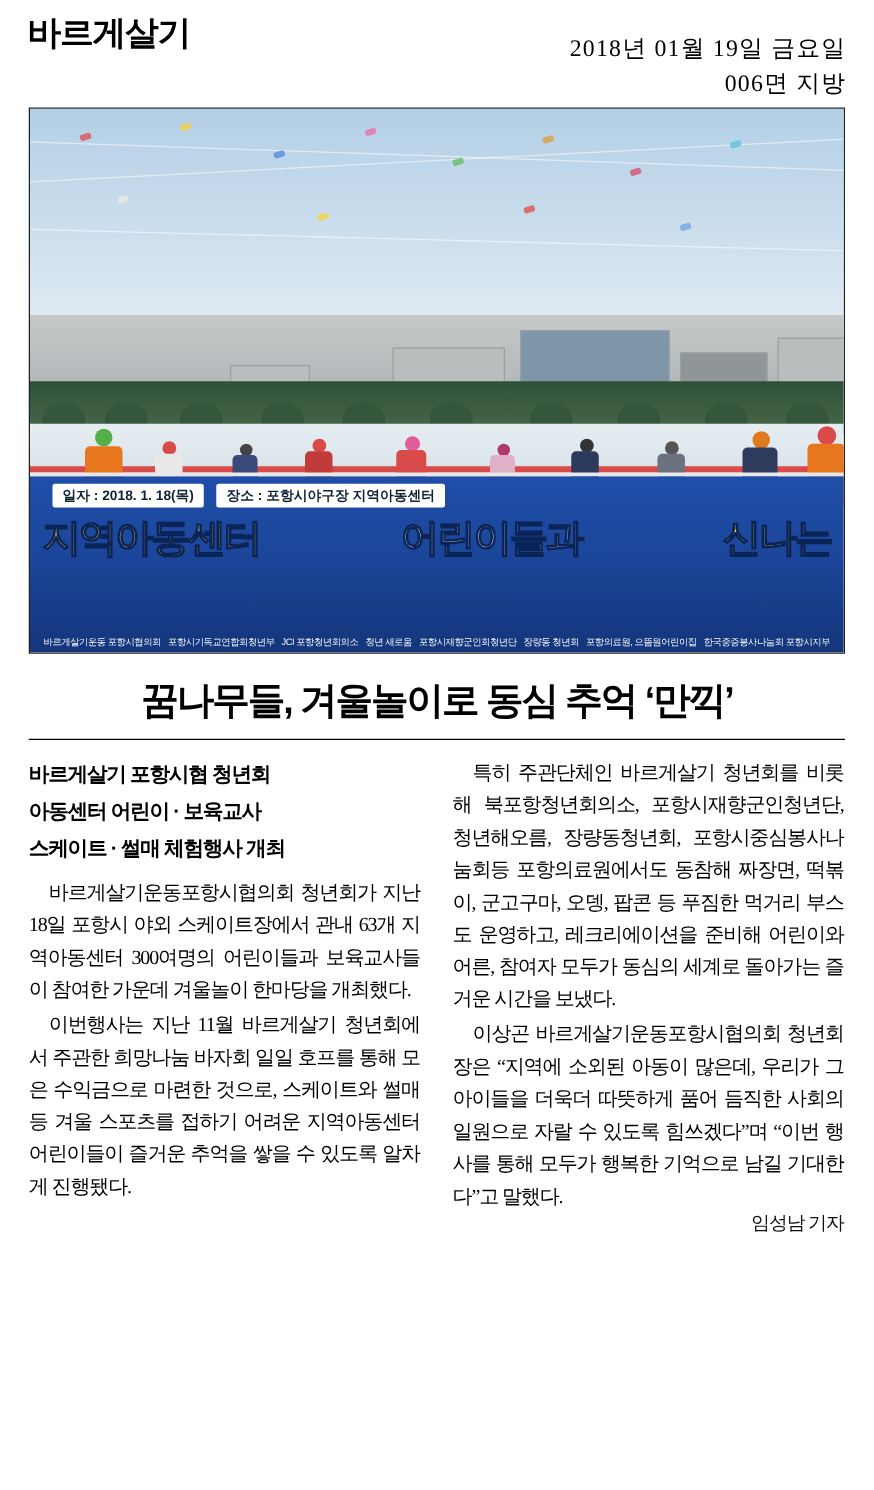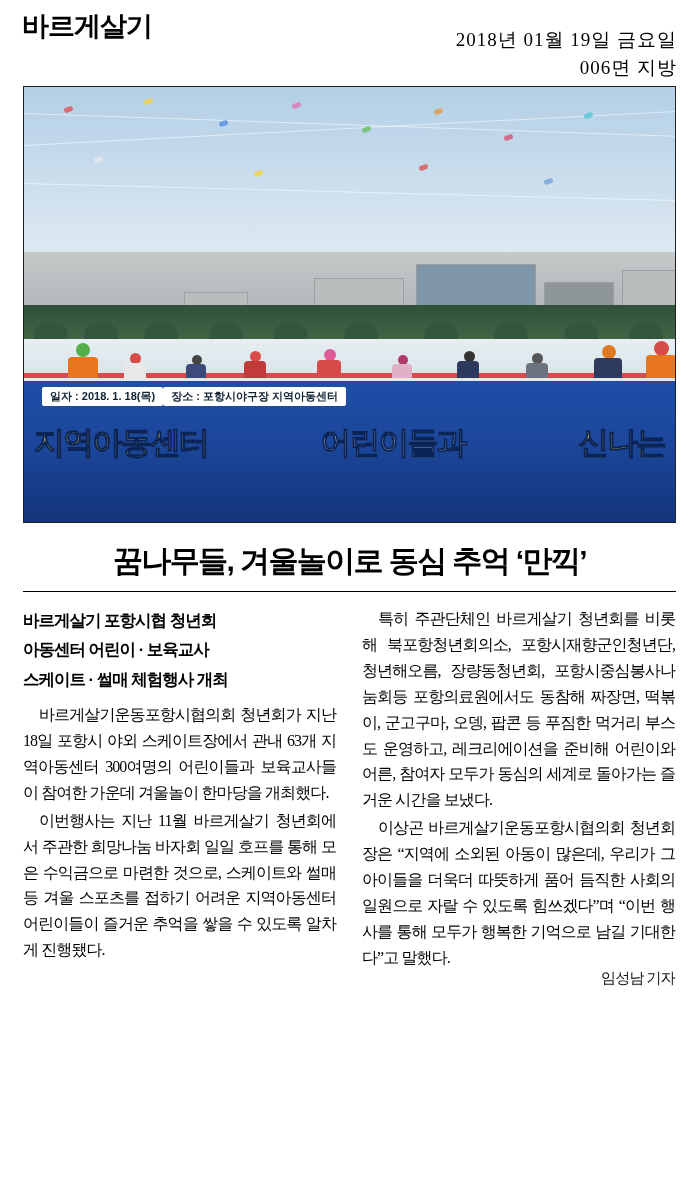--- a/index.html
+++ b/index.html
@@ -117,34 +117,35 @@
   .banner {
     position: absolute;
     left: 0; bottom: 0;
     width: 100%; height: 33%;
     background: linear-gradient(#1f4ea8 0%, #1b469a 45%, #14357a 100%);
     border-top: 3px solid #e8e8e8;
     overflow: hidden;
   }
   .banner-top {
     display: flex;
+    gap: 10px;
     padding: 6px 10px 0 18px;
     font-family: "Liberation Sans", sans-serif;
   }
   .banner-chip {
     background: #fff;
     color: #123;
     font-size: 11px;
     font-weight: bold;
     padding: 2px 8px;
     border-radius: 2px;
     white-space: nowrap;
   }
   .banner-headline {
-    margin-top: 16px;
+    margin-top: 4px;
     padding: 0 10px;
     display: flex;
     align-items: center;
     justify-content: space-between;
     gap: 6px;
   }
   .bh {
     font-family: "Liberation Sans", sans-serif;
     font-weight: bold;
     font-size: 31px;
@@ -314,20 +315,30 @@
     <div class="banner">
       <div class="banner-top">
         <div class="banner-chip">일자 : 2018.  1.  18(목)</div>
         <div class="banner-chip">장소 : 포항시야구장 지역아동센터</div>
       </div>
       <div class="banner-headline">
         <div class="bh y">지역아동센터</div>
         <div class="bh w">어린이들과</div>
         <div class="bh y">신나는</div>
       </div>
+      <div class="banner-logos">
+        <span>바르게살기운동 포항시협의회</span>
+        <span>포항시기독교연합회청년부</span>
+        <span>JCI 포항청년회의소</span>
+        <span>청년 새로움</span>
+        <span>포항시재향군인회청년단</span>
+        <span>장량동 청년회</span>
+        <span>포항의료원, 으뜸원어린이집</span>
+        <span>한국중증봉사나눔회 포항시지부</span>
+      </div>
     </div>
   </div>
 
   <div class="headline">꿈나무들, 겨울놀이로 동심 추억 ‘만끽’</div>
   <div class="rule"></div>
 
   <div class="columns">
     <div class="col">
       <div class="subhead">
         <div>바르게살기 포항시협 청년회</div>

